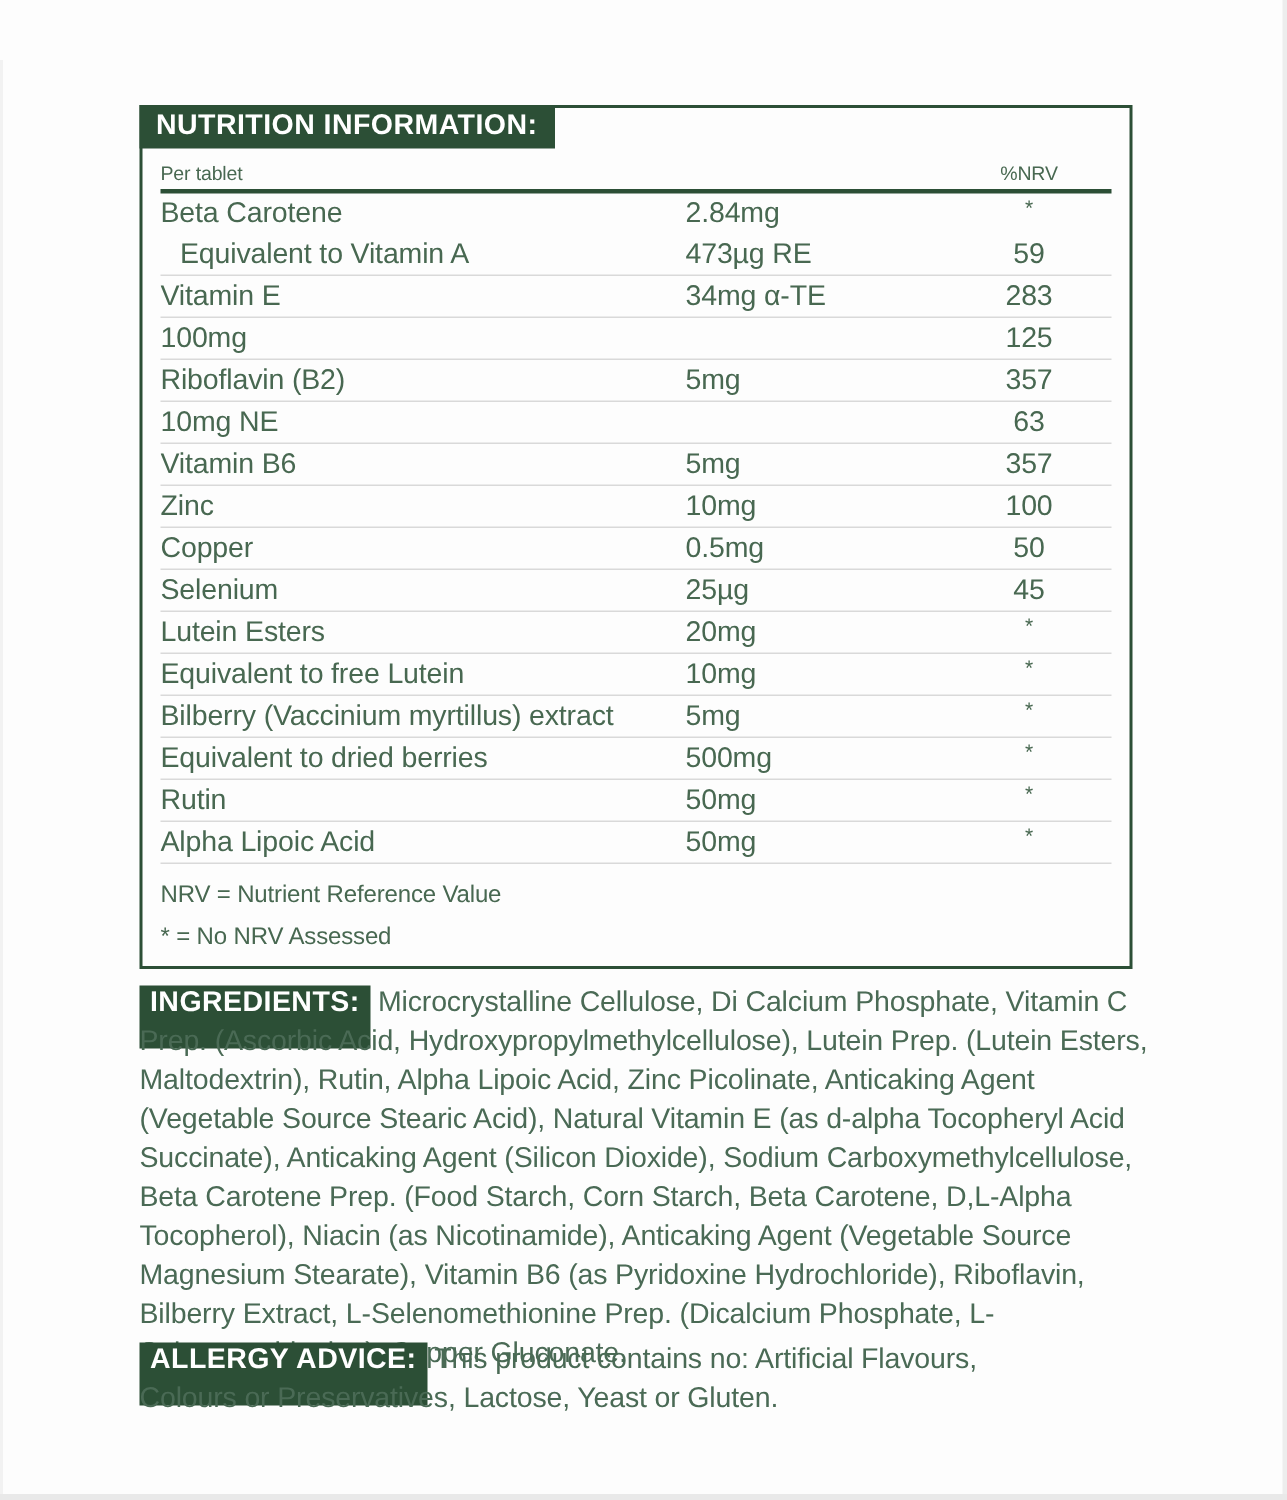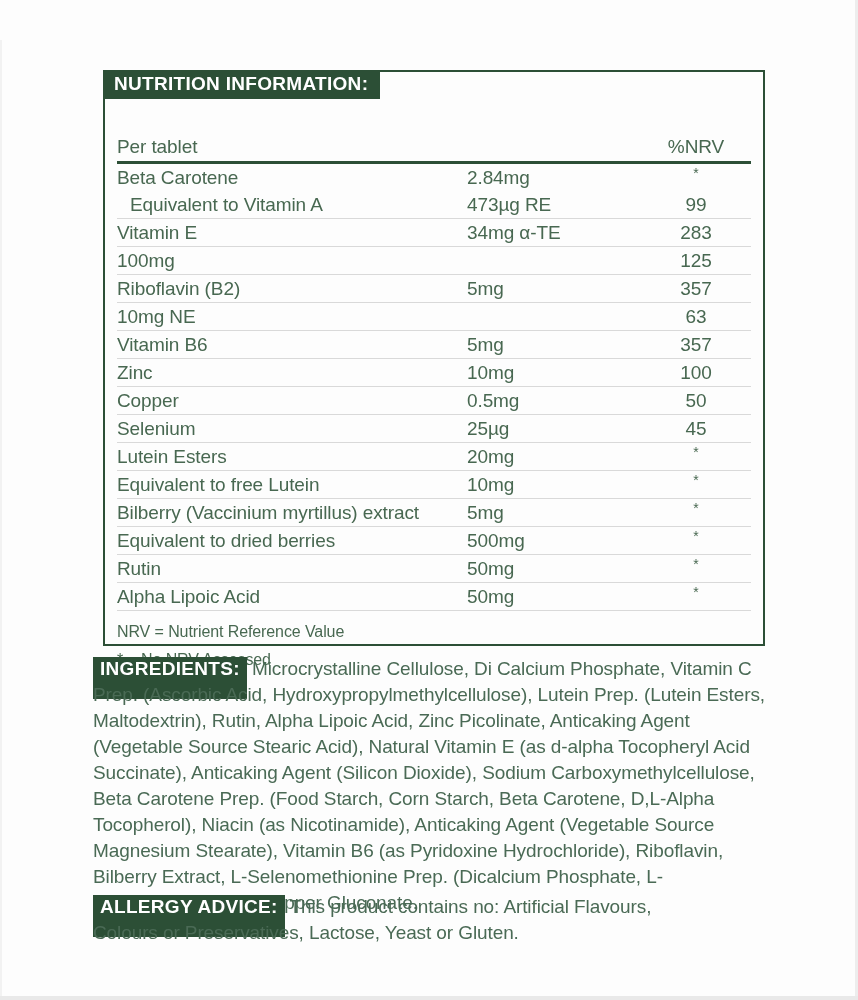--- a/index.html
+++ b/index.html
@@ -10,35 +10,35 @@
     color:#486851;
     letter-spacing:-0.1px;
   }
   
   .edge-right  { position:absolute; right:0; top:0; width:3px; height:100%; background:#ededed; }
   .edge-bottom { position:absolute; left:0; bottom:0; width:100%; height:4px; background:#e9e9e9; }
   .edge-left   { position:absolute; left:0; top:40px; width:2px; height:960px; background:#f2f2f2; }
 
   
   .panel {
-    position:absolute; left:103px; top:70px; width:662px; height:576px;
+    position:absolute; left:93px; top:70px; width:662px; height:576px;
     box-sizing:border-box; border:2px solid #2c4f36;
-    padding:16px 12px; background:#fdfdfd;
+    padding:4px 12px; background:#fdfdfd;
   }
   .panel-title {
     position:absolute; top:-2px; left:-2px;
     background:#2c4f36; color:#ffffff;
     font-size:19px; font-weight:700; letter-spacing:0.3px;
     padding:3px 12px 4px 11px; white-space:nowrap;
   }
   .thead {
     display:flex; justify-content:space-between; align-items:flex-end;
-    margin-top:48px; padding-bottom:3px;
+    margin-top:32px; padding-bottom:3px;
     border-bottom:3px solid #2c4f36;
-    font-size:19px;
+    font-size:13px;
   }
   .thead .nrv-head { width:110px; text-align:center; }
 
   .row {
     display:flex; height:27px; line-height:27px; font-size:19px;
     border-bottom:1px solid #d9d9d9;
   }
   .row.no-sep { border-bottom:none; }
   .row .name  { width:350px; overflow:hidden; white-space:nowrap; }
   .row.indent .name { padding-left:13px; width:337px; }
@@ -77,21 +77,21 @@
 
   <div>
     <div class="row no-sep">
       <span class="name">Beta Carotene</span>
       <span class="amt">2.84mg</span>
       <span class="nrv star">*</span>
     </div>
     <div class="row indent">
       <span class="name">Equivalent to Vitamin A</span>
       <span class="amt">473µg RE</span>
-      <span class="nrv">99</span>
+      <span class="nrv">59</span>
     </div>
     <div class="row">
       <span class="name">Vitamin E</span>
       <span class="amt">34mg α-TE</span>
       <span class="nrv">283</span>
     </div>
     <div class="row">
       <span class="amt">100mg</span>
       <span class="nrv">125</span>
     </div>

